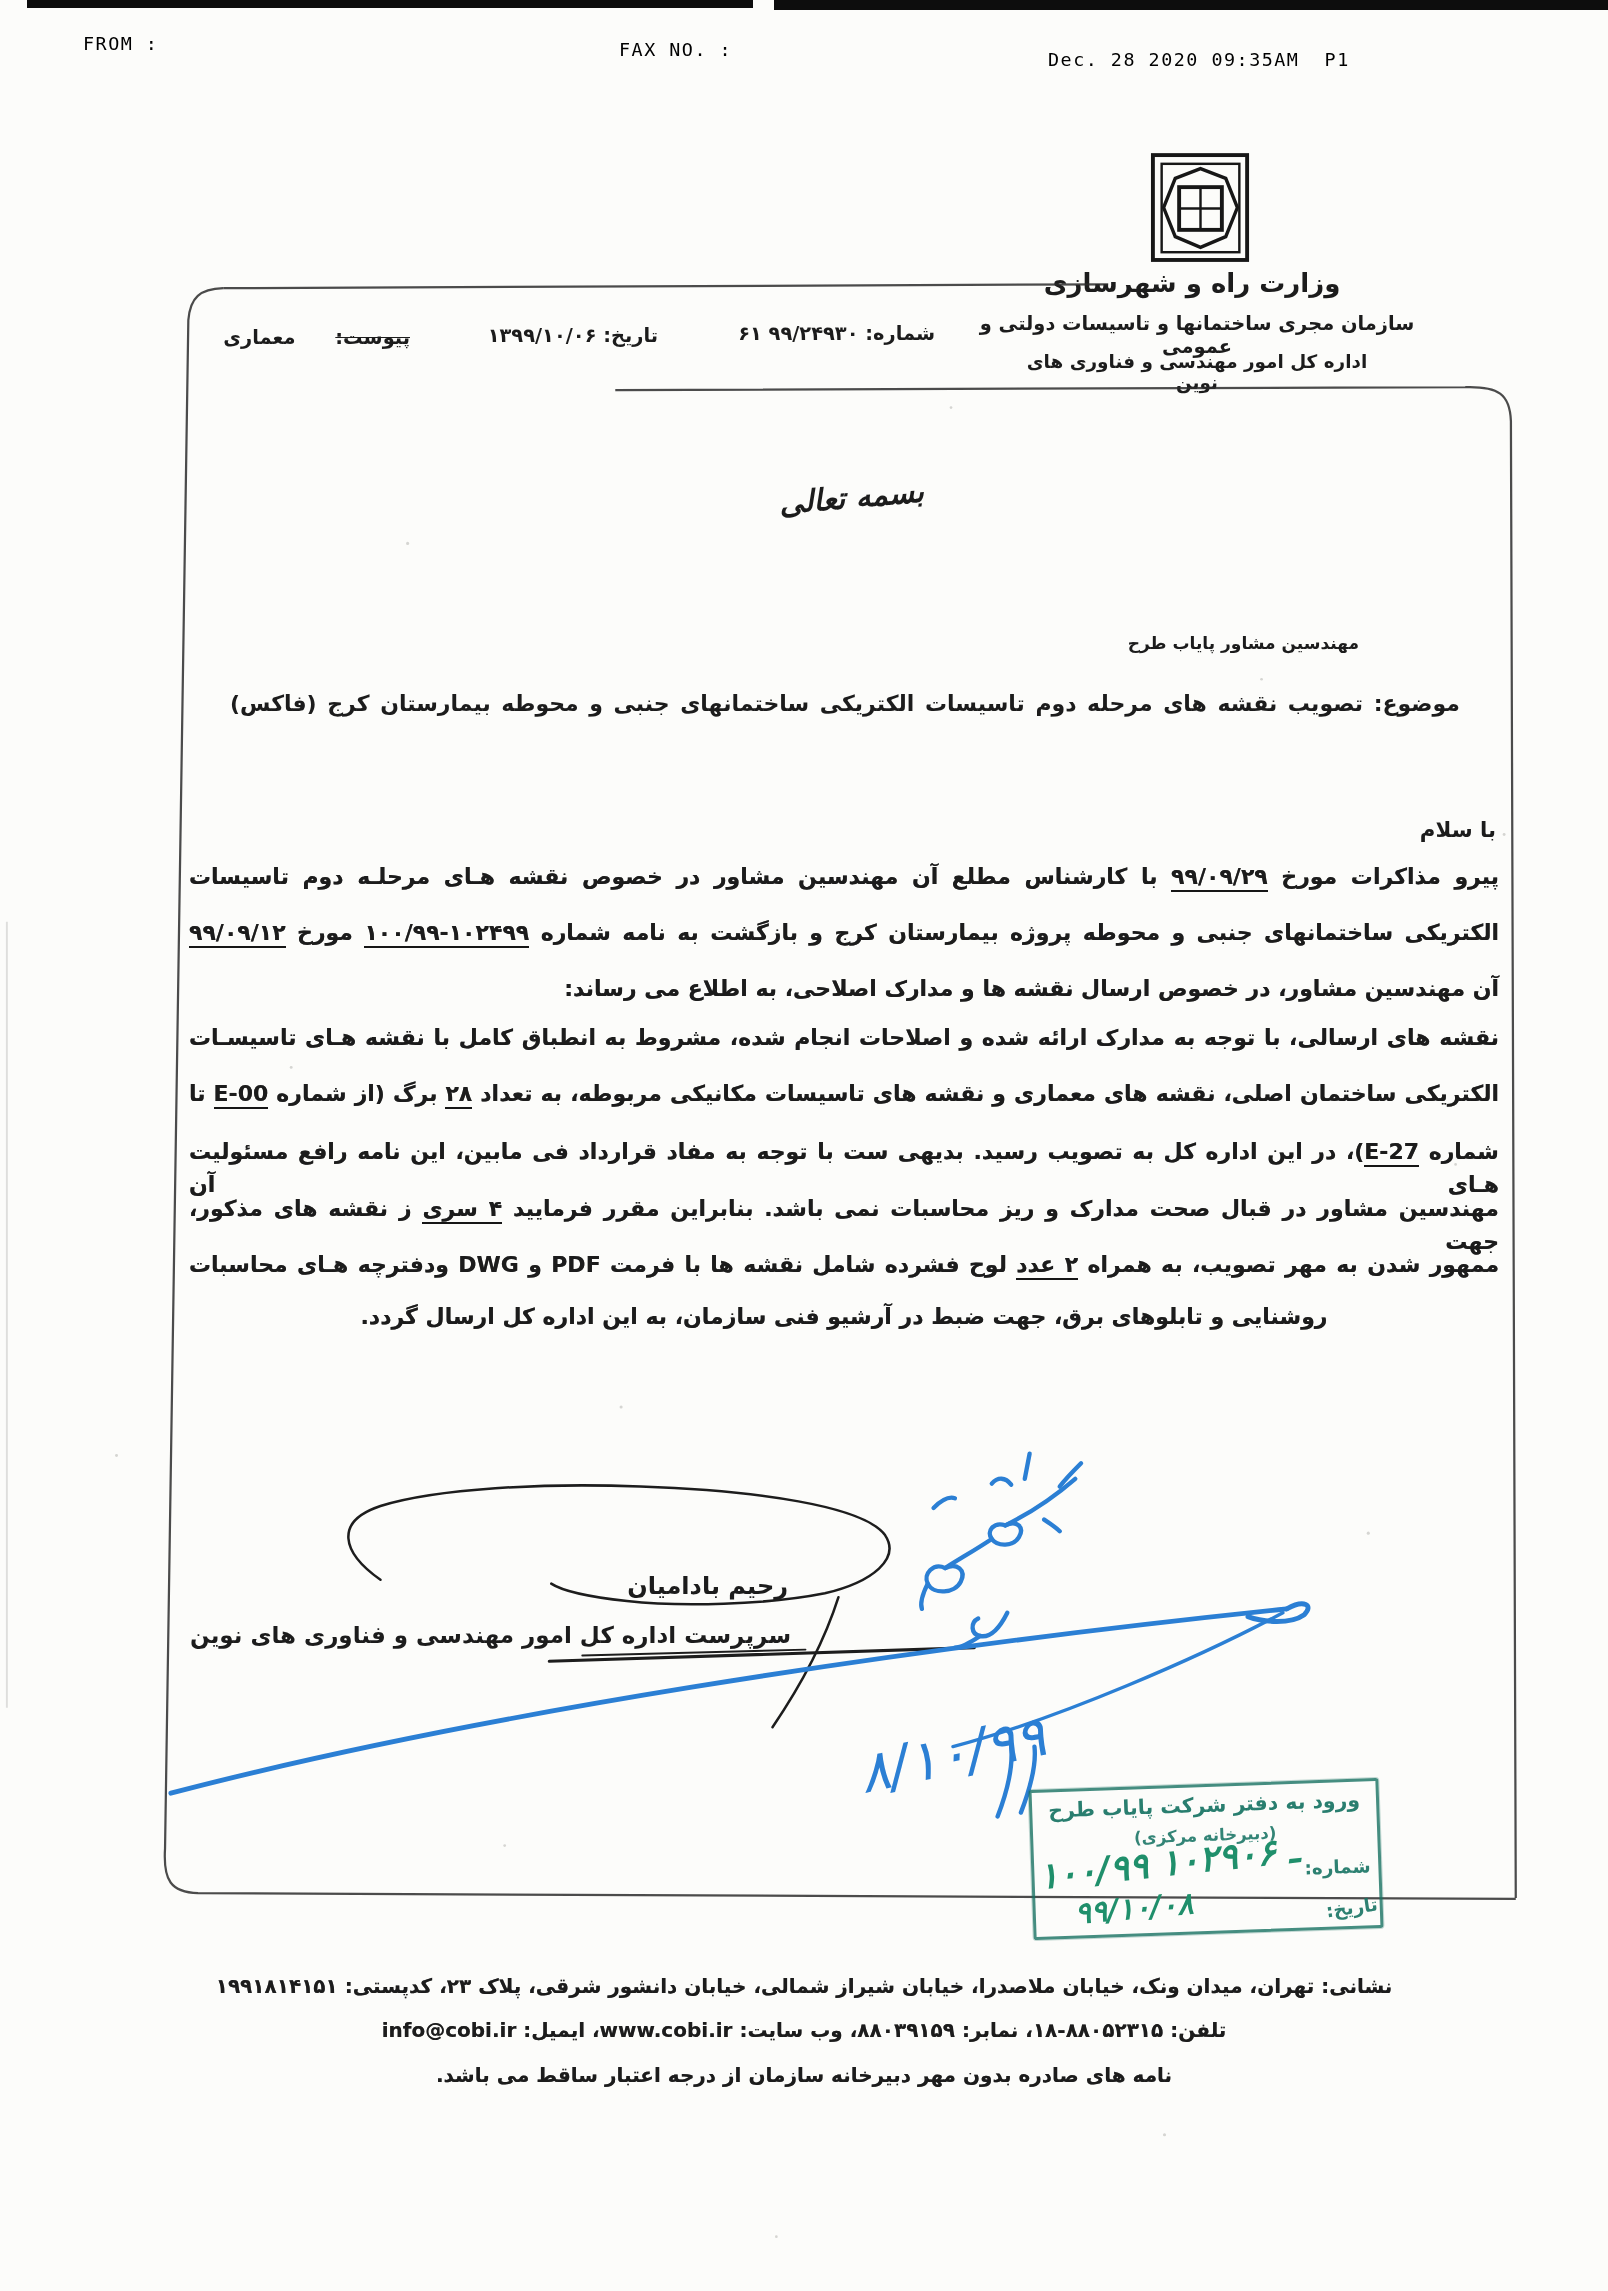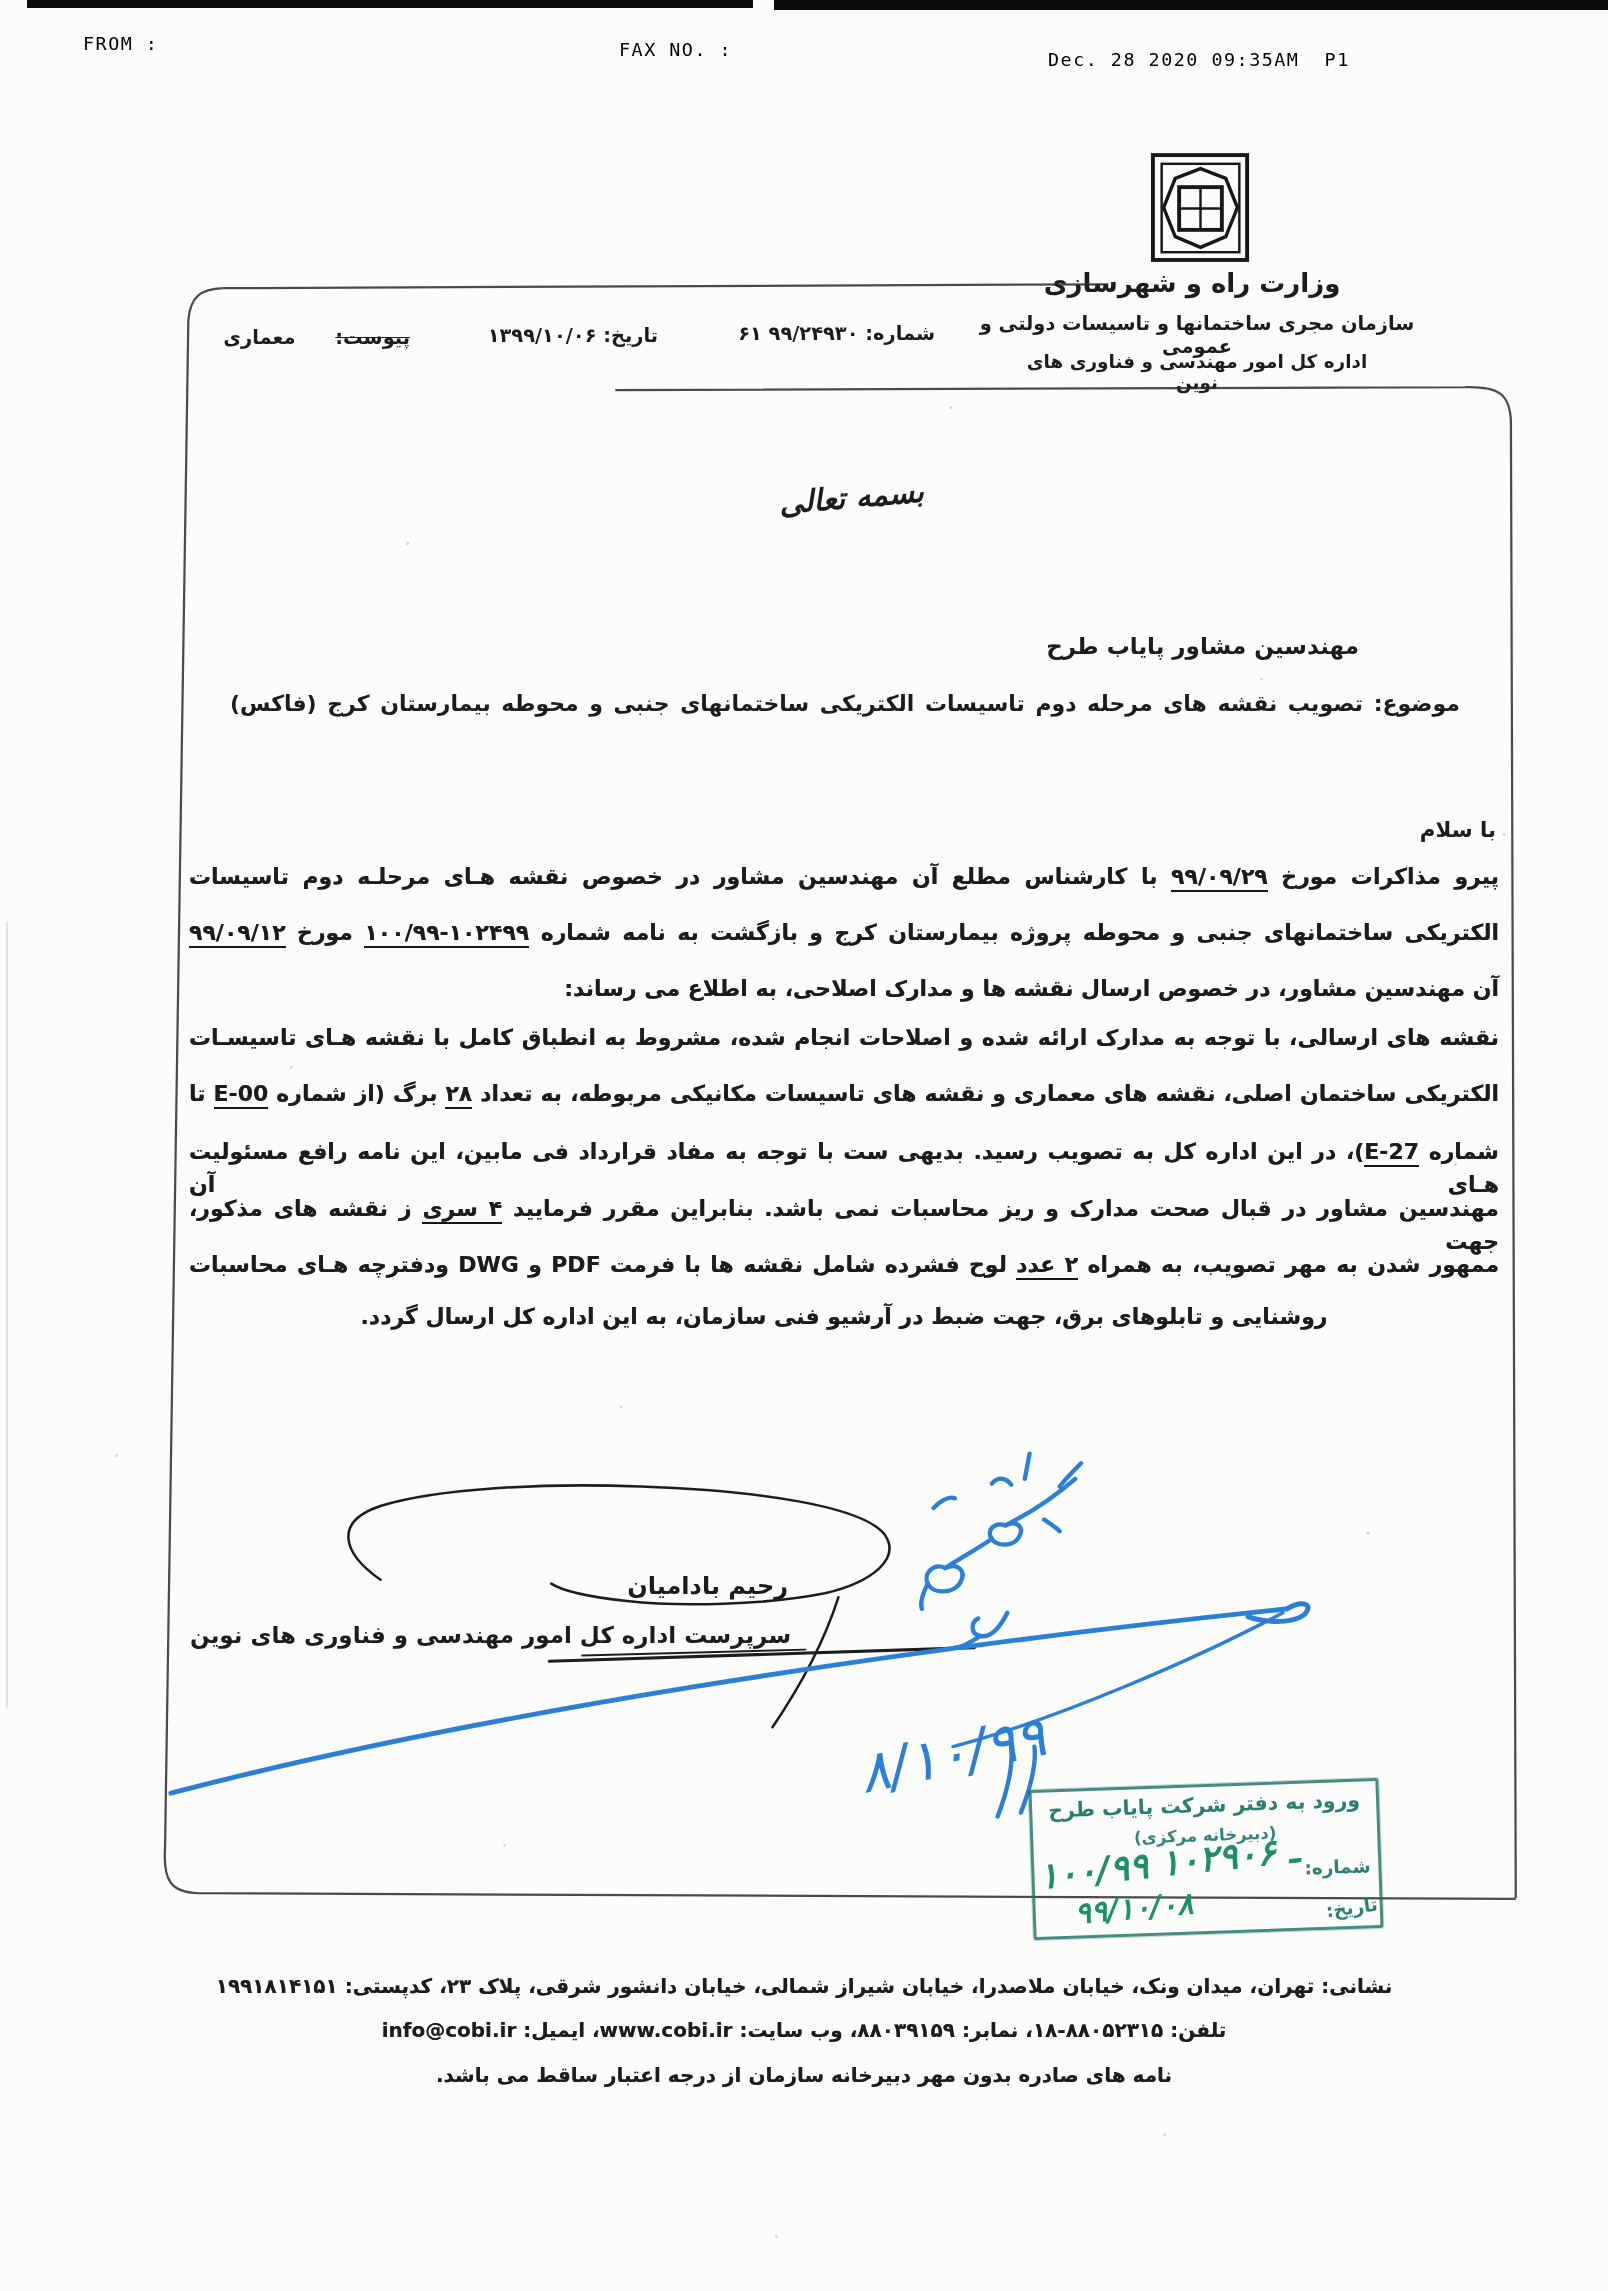--- a/index.html
+++ b/index.html
@@ -10,21 +10,21 @@
   .faxline{font-family:"DejaVu Sans Mono",monospace;font-size:18.4px;color:#000000;
            letter-spacing:1.5px;white-space:pre;}
   .topbar{background:#0d0d0d;}
   
   .fa{direction:rtl;unicode-bidi:plaintext;}
   .lh1{font-size:26px;font-weight:700;text-align:center;}
   .lh2{font-size:19.4px;font-weight:700;text-align:center;}
   .lh3{font-size:18.4px;font-weight:700;text-align:center;}
   .meta{font-size:19.4px;font-weight:700;direction:rtl;text-align:right;white-space:nowrap;}
   .besmele{font-size:30px;font-weight:700;font-style:italic;transform:rotate(-5deg);}
-  .recipient{font-size:23px;font-weight:800;direction:rtl;white-space:nowrap;text-align:center;}
+  .recipient{font-size:17px;font-weight:800;direction:rtl;white-space:nowrap;text-align:center;}
   .subject{font-size:22px;font-weight:800;direction:rtl;text-align:justify;text-align-last:justify;}
   .salut{font-size:21.3px;font-weight:700;direction:rtl;white-space:nowrap;}
   .bline{left:189px;width:1310px;font-size:22px;font-weight:700;direction:rtl;
          text-align:justify;text-align-last:justify;line-height:33px;
          text-shadow:0 0 0.5px rgba(20,20,20,.65);}
   .bline.endline{text-align:right;text-align-last:right;}
   .bline.centerline{text-align:right;text-align-last:center;}
   .emph{font-weight:700;border-bottom:2.9px double #161616;padding-bottom:1px;}
   .ltr{direction:ltr;unicode-bidi:isolate;}
   .strike{text-decoration:line-through;font-weight:900;}

